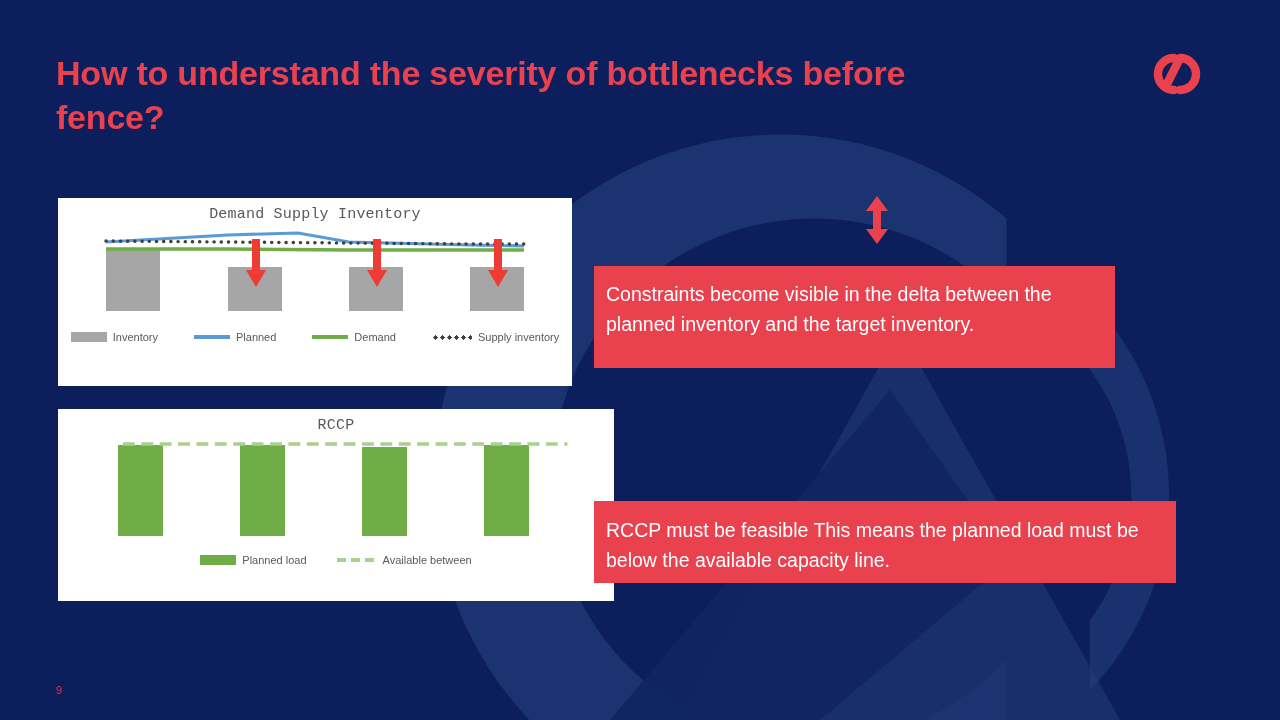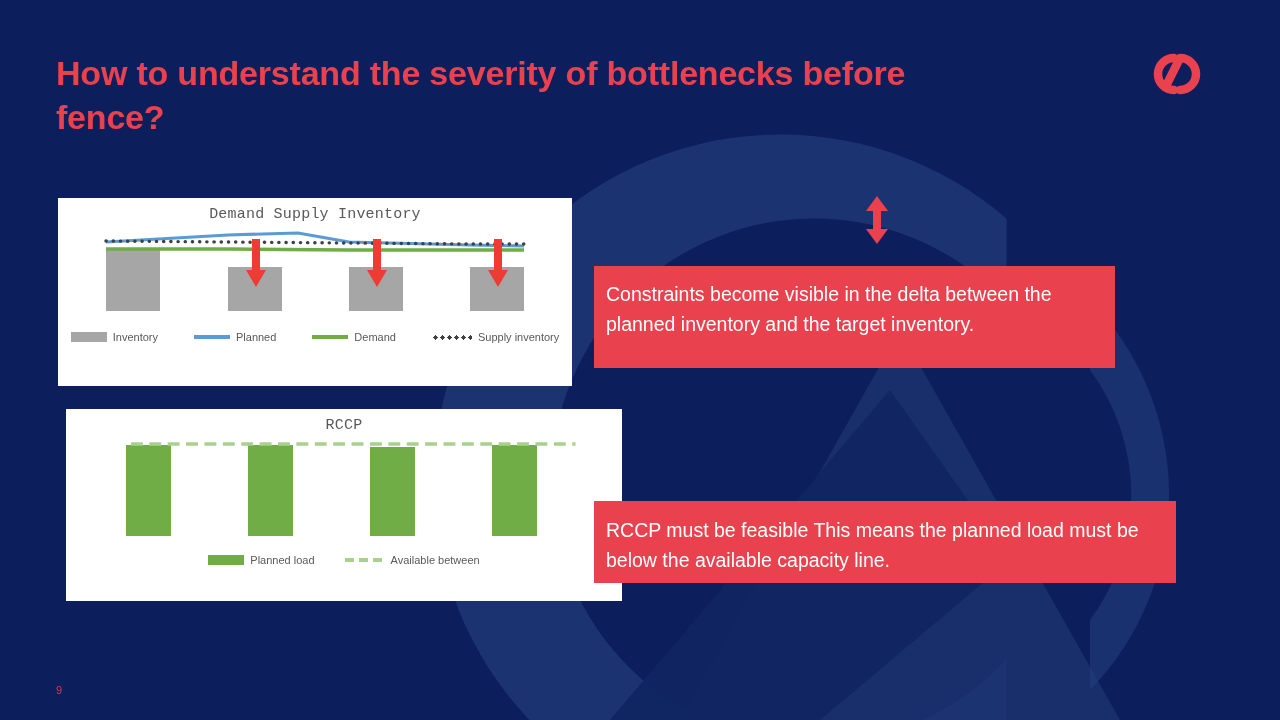--- a/index.html
+++ b/index.html
@@ -35,21 +35,21 @@
   
   #logo { position:absolute; right: 58px; top: 46px; width: 86px; height: 56px; }
 
   
   .panel {
     position: absolute;
     background: #ffffff;
     overflow: hidden;
   }
   #panel-dsi { left: 58px; top: 198px; width: 514px; height: 188px; }
-  #panel-rccp{ left: 66px; top: 409px; width: 556px; height: 192px; }
+  #panel-rccp{ left: 58px; top: 409px; width: 556px; height: 192px; }
 
   .chart-title {
     text-align: center;
     color: #595959;
     font-size: 15px;
     font-family: Liberation Mono, monospace;
     padding-top: 8px;
     letter-spacing: .2px;
   }
 

